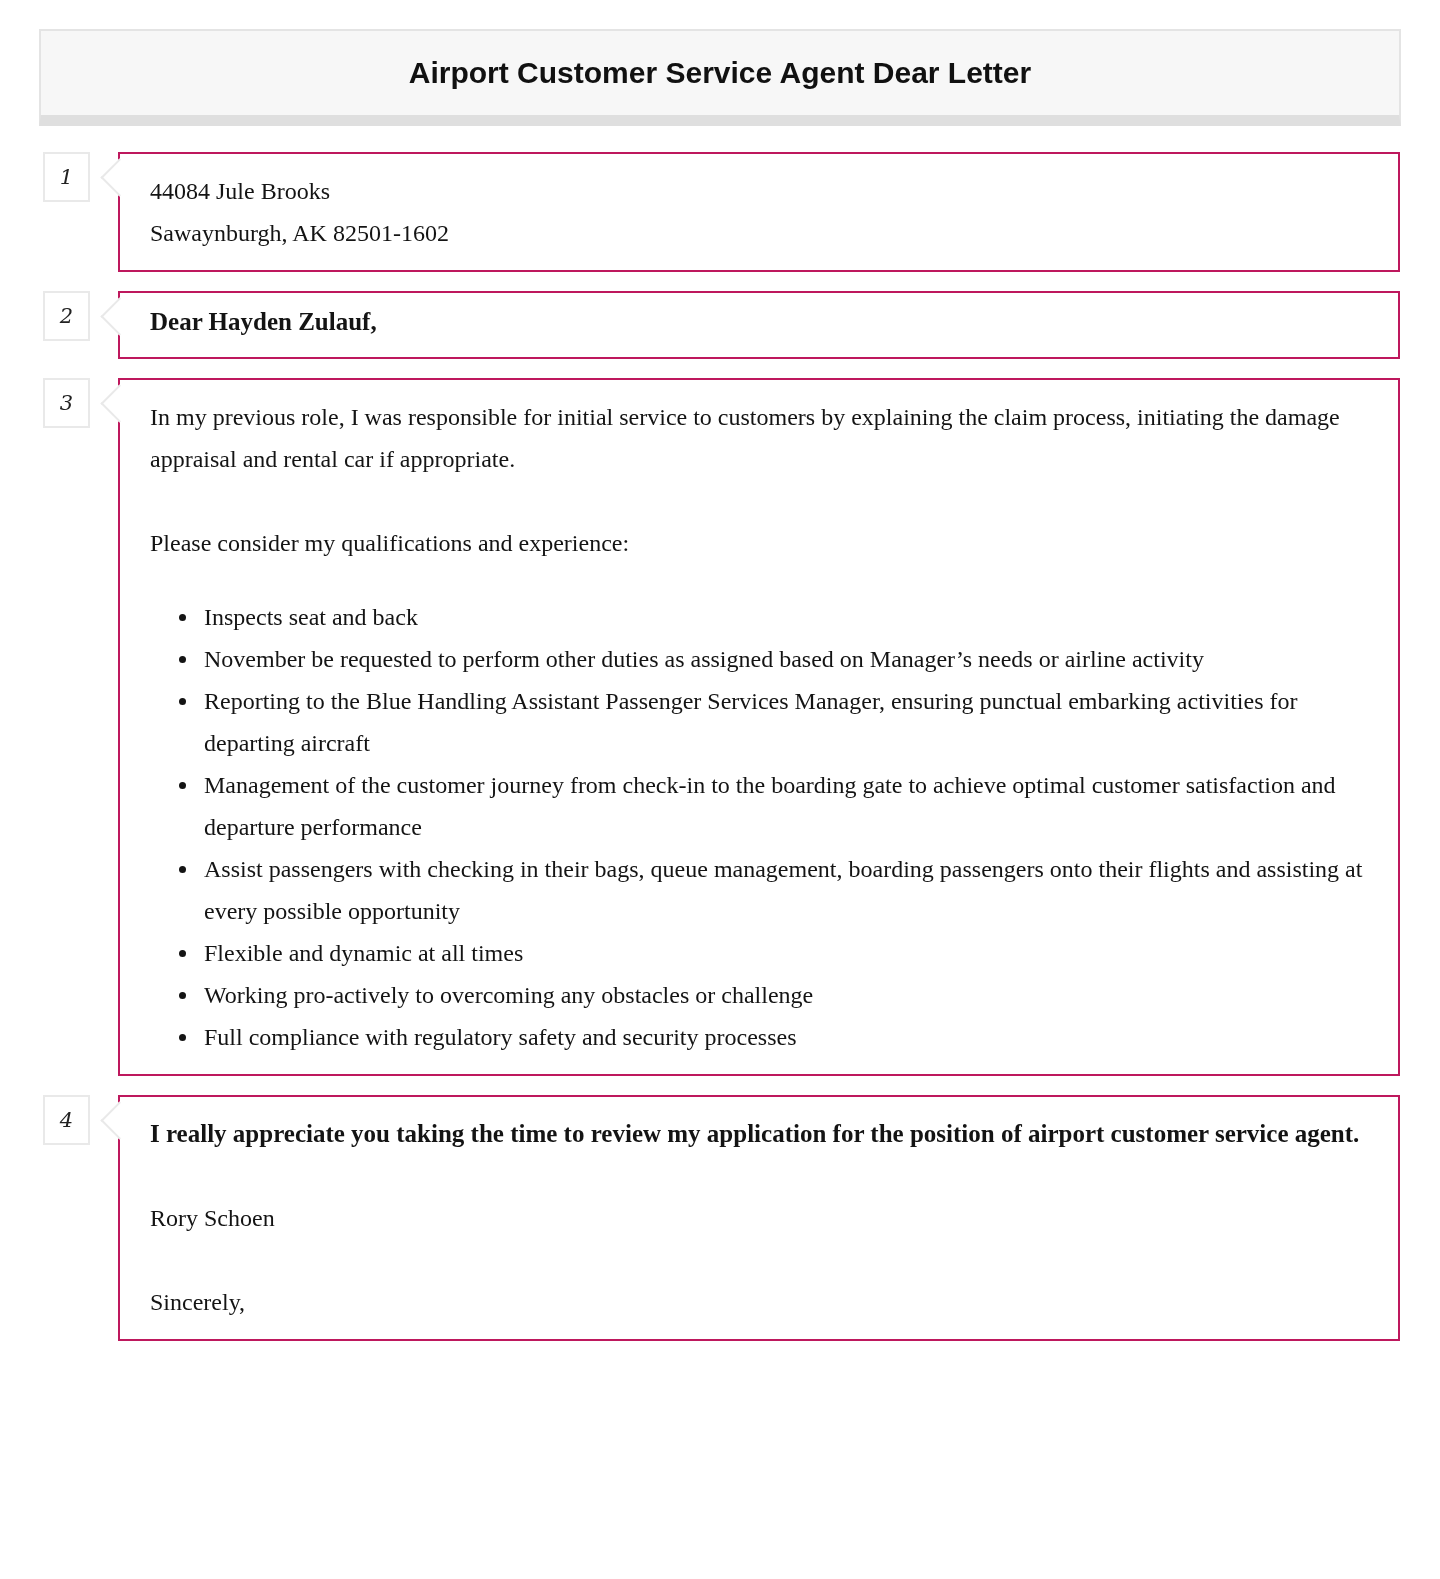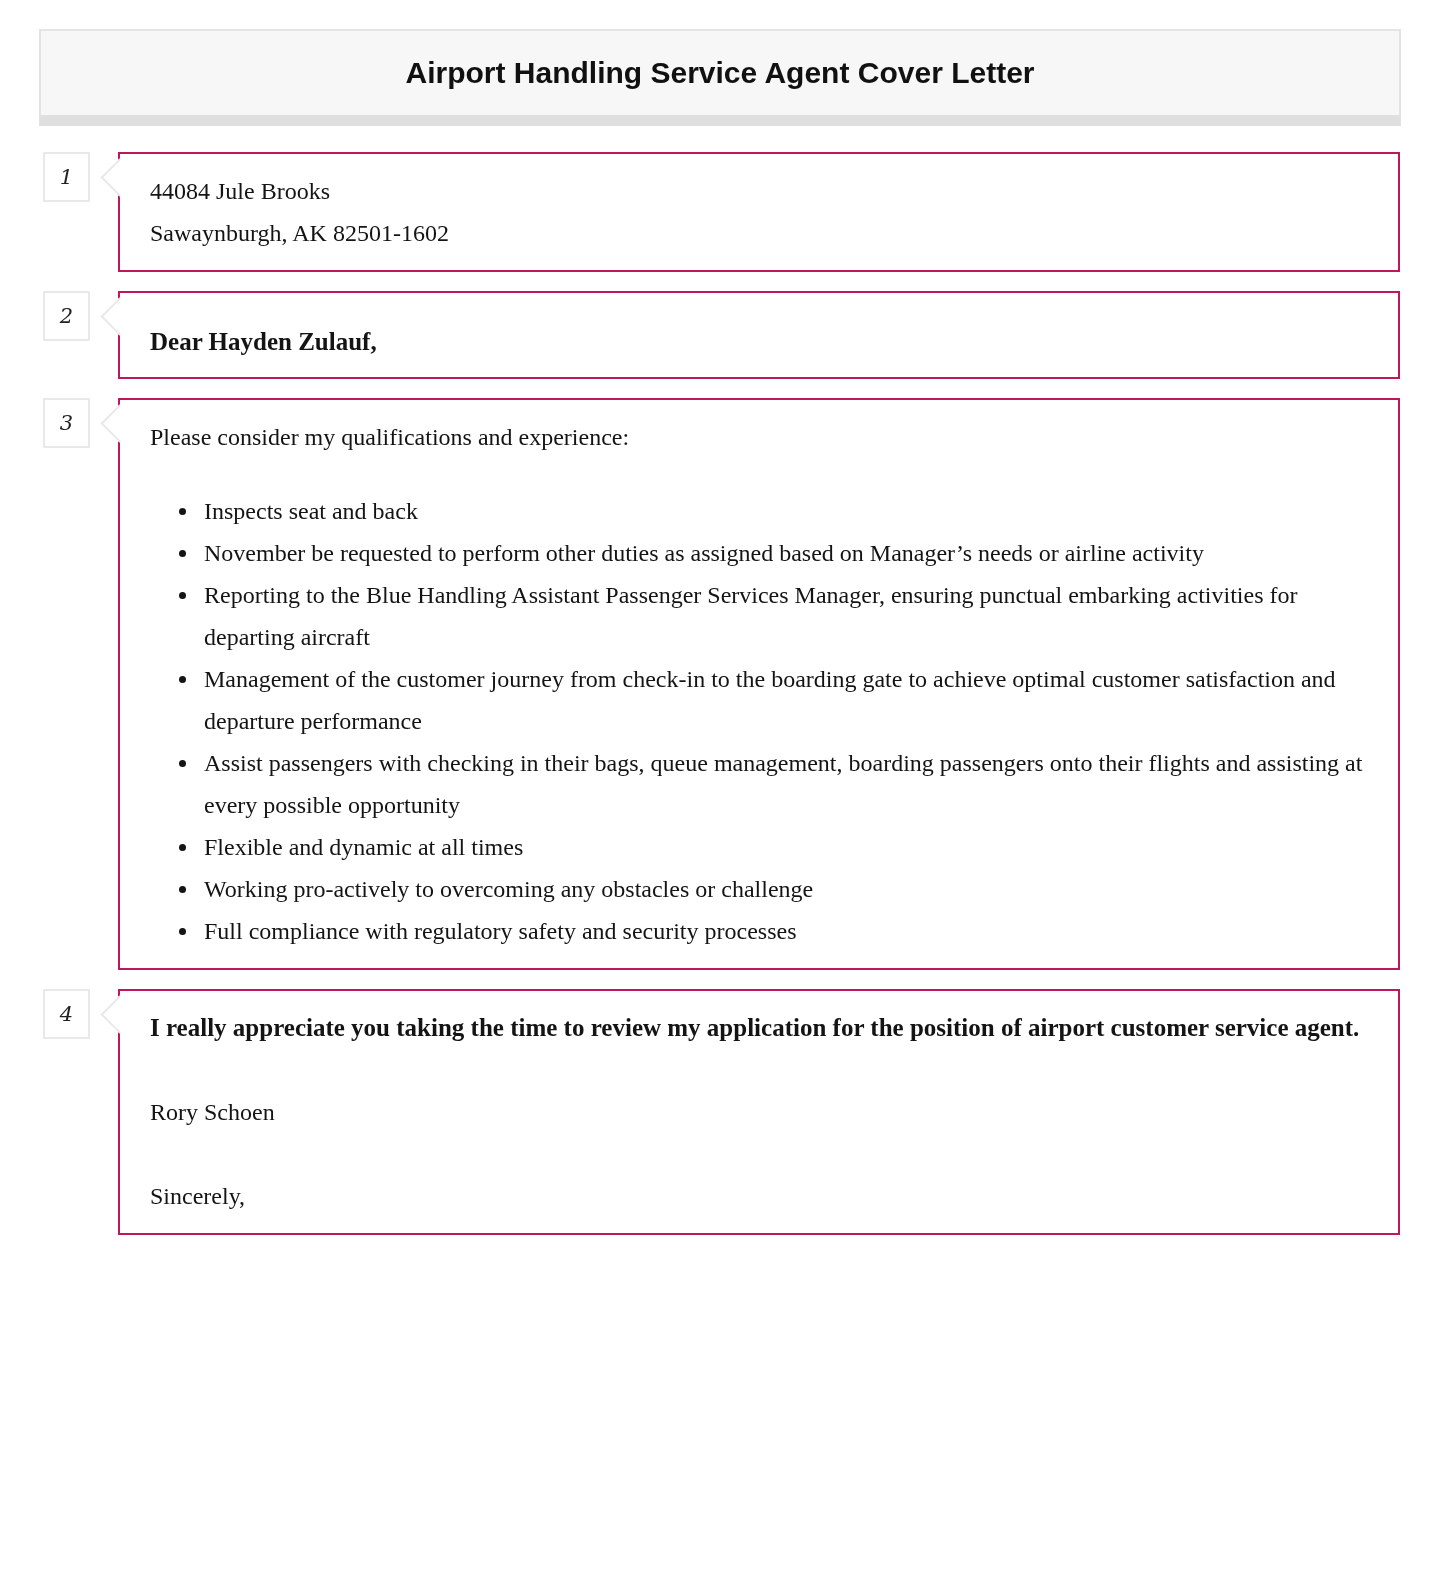--- a/index.html
+++ b/index.html
@@ -80,21 +80,21 @@
     position: absolute;
     left: -14px;
     top: 10px;
     width: 25px;
     height: 25px;
     background: #ffffff;
     border-left: 2px solid #e9e9e9;
     border-bottom: 2px solid #e9e9e9;
     transform: rotate(45deg);
   }
-  .step-box.compact { padding-top: 28px; padding-bottom: 14px; }
+  .step-box.compact { padding-top: 8px; padding-bottom: 14px; }
 
   .step-box p { margin: 0; }
   .step-box p + p.spaced { margin-top: 42px; }
 
   .salutation,
   .appreciation {
     font-weight: bold;
     font-size: 25px;
   }
 
@@ -105,21 +105,21 @@
   }
   .qual-list li {
     line-height: 42px;
     padding-left: 4px;
   }
 </style>
 </head>
 <body>
 
 <header class="page-header">
-  <h1 class="page-title">Airport Handling Service Agent Cover Letter</h1>
+  <h1 class="page-title">Airport Customer Service Agent Dear Letter</h1>
 </header>
 
 <main class="letter">
 
   <section class="step">
     <div class="step-num">1</div>
     <div class="step-box">
       <p>44084 Jule Brooks</p>
       <p>Sawaynburgh, AK 82501-1602</p>
     </div>
@@ -128,20 +128,21 @@
   <section class="step">
     <div class="step-num">2</div>
     <div class="step-box compact">
       <p class="salutation">Dear Hayden Zulauf,</p>
     </div>
   </section>
 
   <section class="step">
     <div class="step-num">3</div>
     <div class="step-box">
+      <p class="spaced">In my previous role, I was responsible for initial service to customers by explaining the claim process, initiating the damage appraisal and rental car if appropriate.</p>
       <p class="spaced">Please consider my qualifications and experience:</p>
       <ul class="qual-list">
         <li>Inspects seat and back</li>
         <li>November be requested to perform other duties as assigned based on Manager’s needs or airline activity</li>
         <li>Reporting to the Blue Handling Assistant Passenger Services Manager, ensuring punctual embarking activities for departing aircraft</li>
         <li>Management of the customer journey from check-in to the boarding gate to achieve optimal customer satisfaction and departure performance</li>
         <li>Assist passengers with checking in their bags, queue management, boarding passengers onto their flights and assisting at every possible opportunity</li>
         <li>Flexible and dynamic at all times</li>
         <li>Working pro-actively to overcoming any obstacles or challenge</li>
         <li>Full compliance with regulatory safety and security processes</li>

